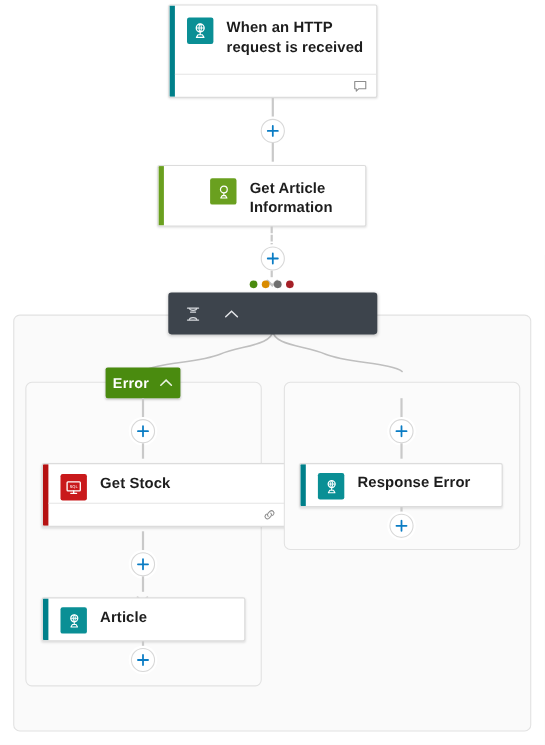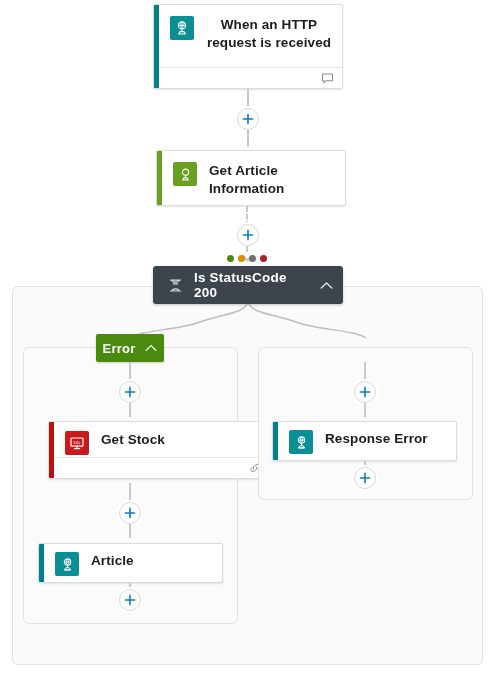--- a/index.html
+++ b/index.html
@@ -111,21 +111,21 @@
 
   
   .dots{position:absolute;display:flex;gap:4px;align-items:center;}
   .dot{width:7px;height:7px;border-radius:50%;}
 </style>
 </head>
 <body>
 
 <div class="canvas">
 
-  <div class="node" style="left:153px;top:4px;width:190px;height:85px;text-align:center;">
+  <div class="node" style="left:153px;top:4px;width:190px;height:85px;">
     <div class="accent" style="background:#00808a;"></div>
     <div class="body">
       <div class="ico" style="background:#0a8f95;">
         <svg width="16" height="16" viewBox="0 0 16 16" aria-hidden="true">
           <circle cx="8" cy="5.4" r="3.6" fill="none" stroke="#ffffff" stroke-width="1.2"></circle>
           <path d="M4.4 5.4h7.2M8 1.8c1.5 1.6 1.5 5.6 0 7.2M8 1.8c-1.5 1.6-1.5 5.6 0 7.2" fill="none" stroke="#ffffff" stroke-width="1"></path>
           <path d="M8 9v2.6M4.6 14h6.8M6 11.6h4l1.4 2.4H4.6z" fill="none" stroke="#ffffff" stroke-width="1.1" stroke-linejoin="round"></path>
         </svg>
       </div>
       <div class="ttl">When an HTTP request is received</div>
@@ -145,21 +145,21 @@
         <path d="M6 1.4v9.2M1.4 6h9.2" stroke="#0a7cc4" stroke-width="1.6" stroke-linecap="round"></path>
       </svg>
   </div>
   <div class="vline" style="left:247px;top:130px;height:17px;"></div>
   <div class="arrow" style="left:242px;top:144px;">
     <svg width="11" height="7" viewBox="0 0 11 7" aria-hidden="true">
         <path d="M1 1l4.5 4.4L10 1" fill="none" stroke="#c2c2c2" stroke-width="2" stroke-linecap="round"></path>
       </svg>
   </div>
 
-  <div class="node" style="left:156px;top:150px;width:190px;height:56px;">
+  <div class="node" style="left:143px;top:150px;width:190px;height:56px;padding-left:31px;">
     <div class="accent" style="background:#6aa01f;"></div>
     <div class="body">
       <div class="ico" style="background:#6aa01f;">
         <svg width="15" height="15" viewBox="0 0 16 16" aria-hidden="true">
           <circle cx="8" cy="5.6" r="3.3" fill="none" stroke="#ffffff" stroke-width="1.2"></circle>
           <path d="M8 8.9v2.7M5 13.9h6M6.4 11.6h3.2l1.4 2.3H5z" fill="none" stroke="#ffffff" stroke-width="1.1" stroke-linejoin="round"></path>
         </svg>
       </div>
       <div class="ttl" style="max-width:130px;">Get Article Information</div>
     </div>
@@ -192,21 +192,20 @@
     <path d="M148 0 C148 14, 176 14, 196 22 C 216 30, 256 30, 266 38" fill="none" stroke="#bfbfbf" stroke-width="1.4"></path>
   </svg>
 
   <div class="condhdr" style="left:153px;top:266px;width:190px;height:38px;">
     <div class="cico">
       <svg width="15" height="15" viewBox="0 0 16 16" aria-hidden="true">
         <path d="M2.6 2.2h10.8M2.6 13.8h10.8M4.4 2.2c0 3 7.2 3 7.2 0M4.4 13.8c0-3 7.2-3 7.2 0" fill="none" stroke="#d7dade" stroke-width="1.2" stroke-linecap="round"></path>
         <path d="M5.6 6.2h4.8" stroke="#d7dade" stroke-width="1.2" stroke-linecap="round"></path>
       </svg>
     </div>
-    <div class="ctxt">Is StatusCode 200</div>
     <div class="chev">
       <svg width="13" height="9" viewBox="0 0 13 9" aria-hidden="true">
           <path d="M1.2 7L6.5 2l5.3 5" fill="none" stroke="#e3e5e8" stroke-width="1.4" stroke-linecap="round"></path>
         </svg>
     </div>
   </div>
 
   <div class="branchbox" style="left:23px;top:347px;width:215px;height:277px;"></div>
 
   <div class="pill" style="left:96px;top:334px;width:68px;height:28px;background:#4a8b0f;">
@@ -224,21 +223,21 @@
         <path d="M6 1.4v9.2M1.4 6h9.2" stroke="#0a7cc4" stroke-width="1.6" stroke-linecap="round"></path>
       </svg>
   </div>
   <div class="vline" style="left:129px;top:403px;height:14px;"></div>
   <div class="arrow" style="left:124px;top:415px;">
     <svg width="11" height="7" viewBox="0 0 11 7" aria-hidden="true">
         <path d="M1 1l4.5 4.4L10 1" fill="none" stroke="#c2c2c2" stroke-width="2" stroke-linecap="round"></path>
       </svg>
   </div>
 
-  <div class="node" style="left:48px;top:421px;width:223px;height:58px;">
+  <div class="node" style="left:38px;top:421px;width:223px;height:58px;">
     <div class="accent" style="background:#b51212;"></div>
     <div class="body" style="padding-top:8px;padding-bottom:6px;">
       <div class="ico" style="background:#c9191b;">
         <svg width="16" height="16" viewBox="0 0 16 16" aria-hidden="true">
           <rect x="2" y="3" width="12" height="8.2" rx="0.8" fill="none" stroke="#ffffff" stroke-width="1.2"></rect>
           <path d="M5.4 13.6h5.2M8 11.2v2.4" stroke="#ffffff" stroke-width="1.2" stroke-linecap="round"></path>
           <text x="8" y="8.6" font-family="DejaVu Sans, sans-serif" font-size="3.6" fill="#ffffff" text-anchor="middle">SQL</text>
         </svg>
       </div>
       <div class="ttl">Get Stock</div>

